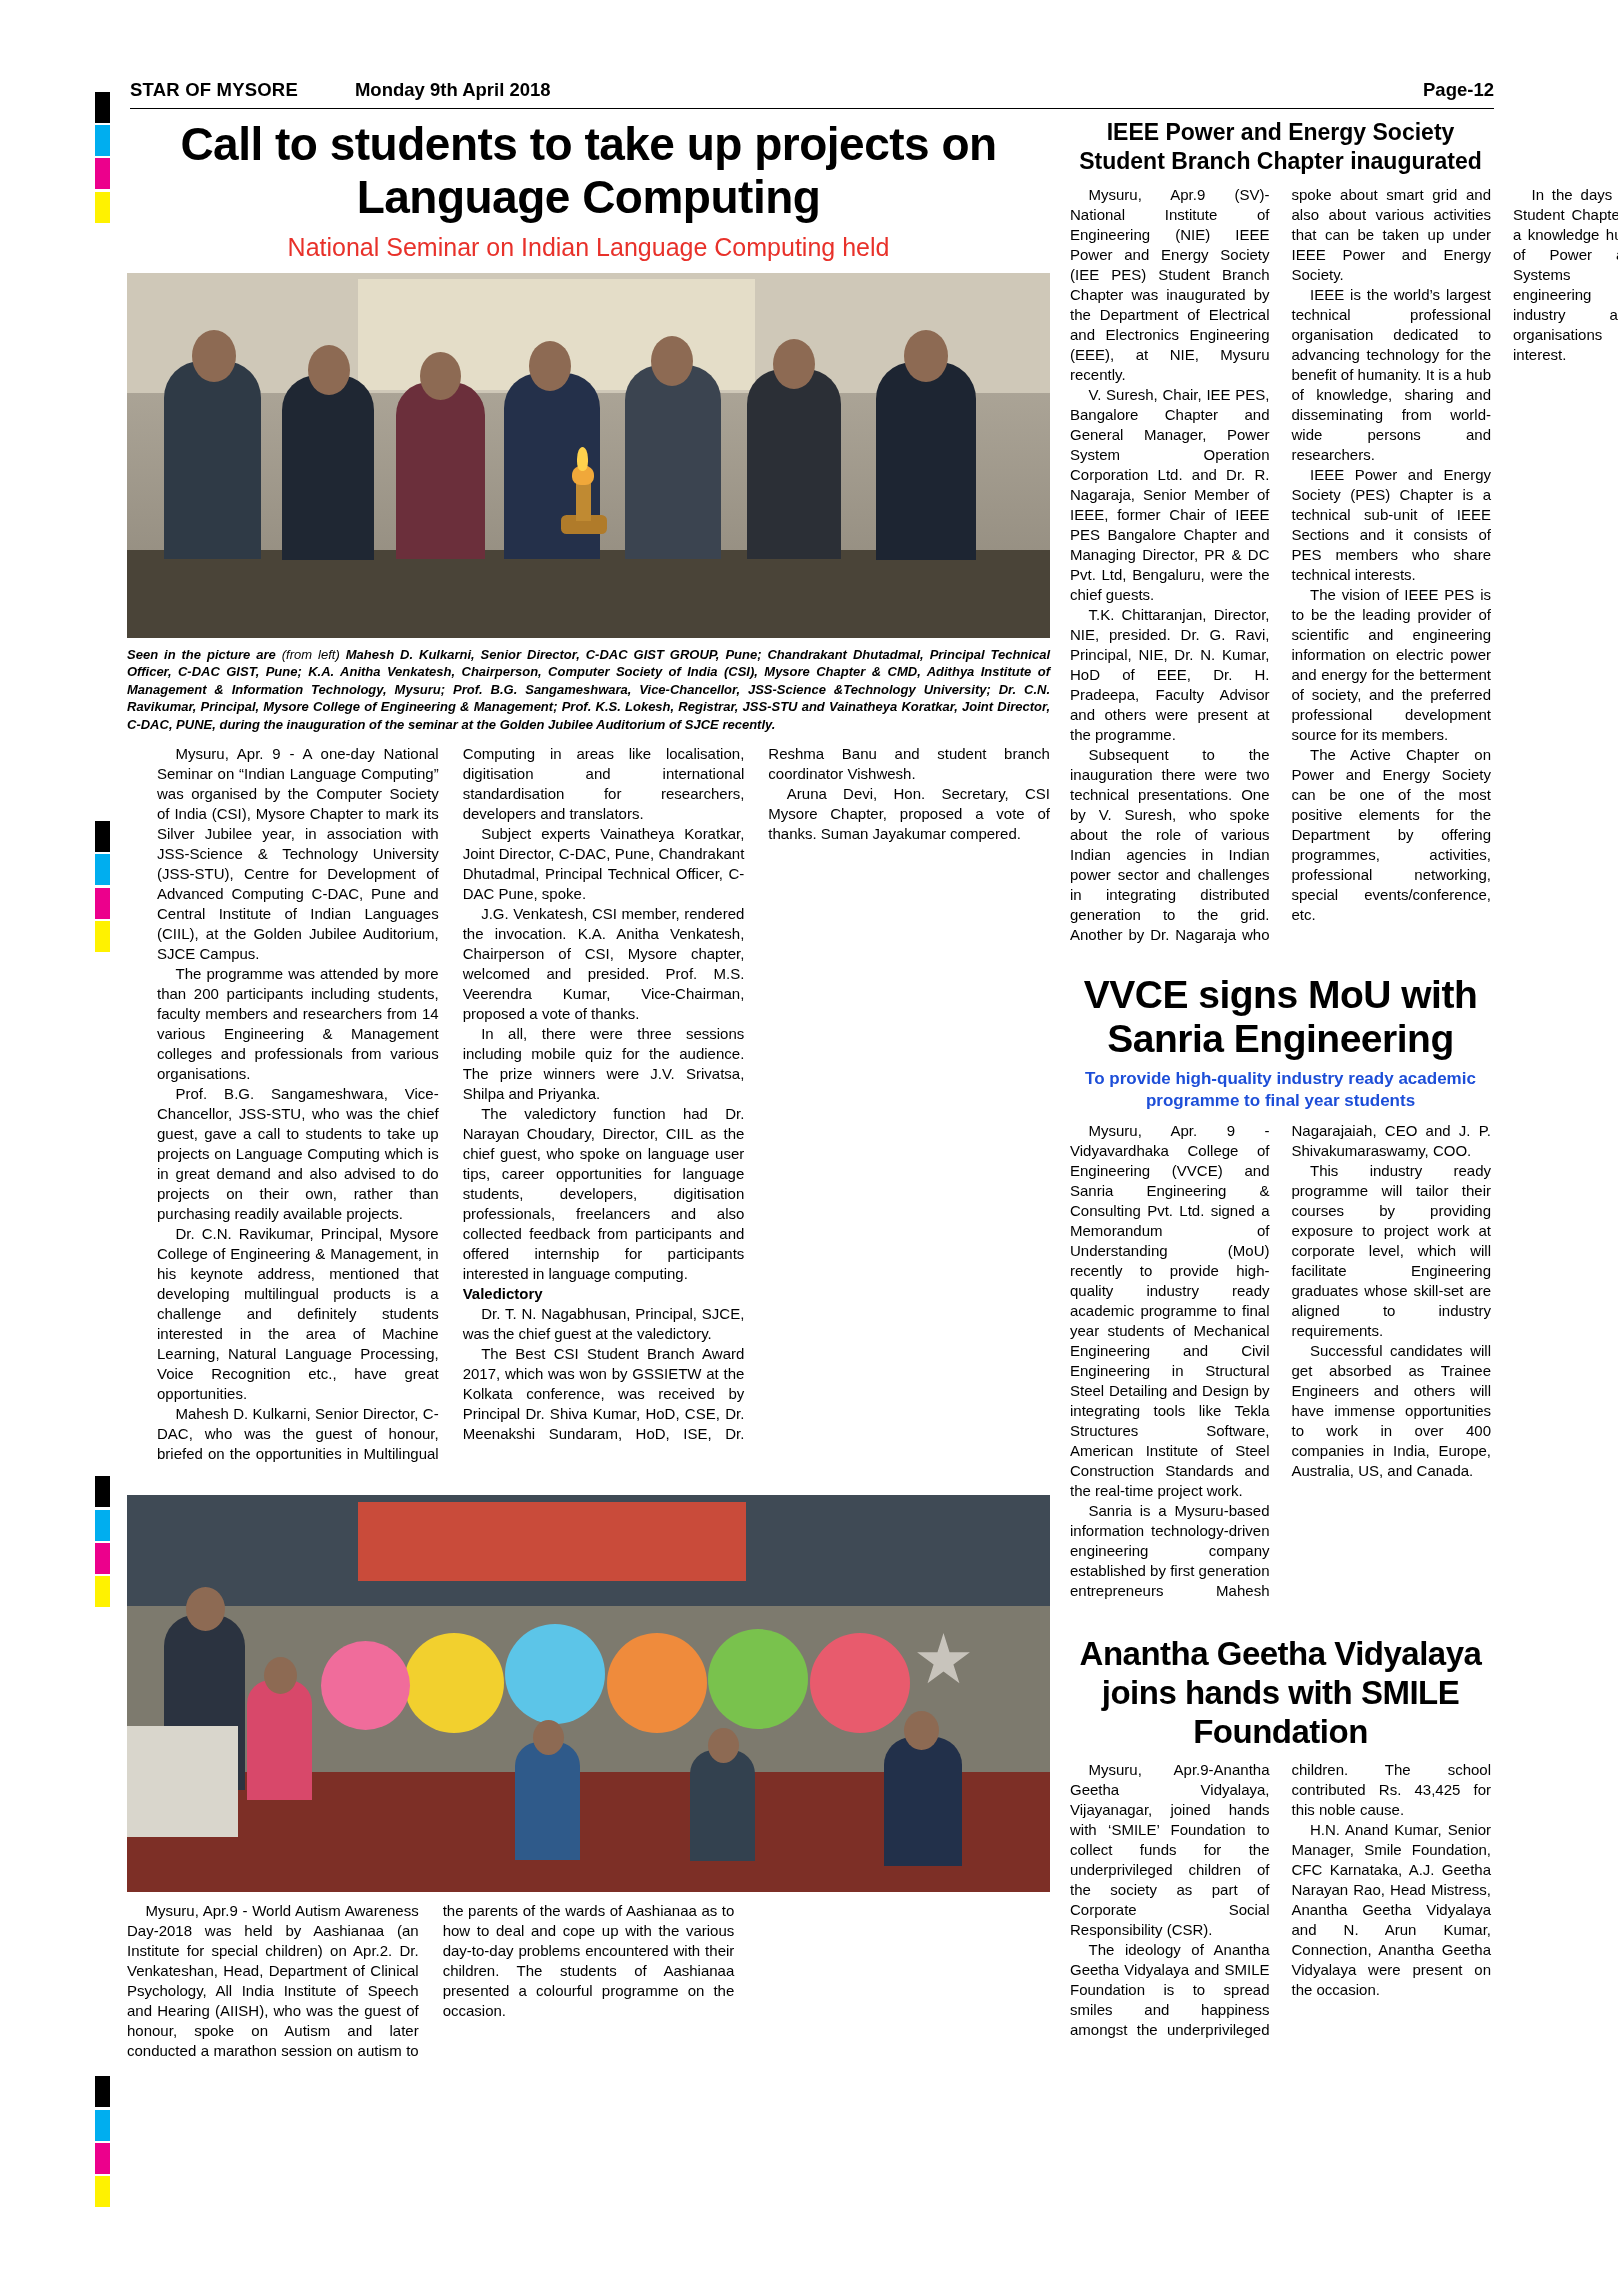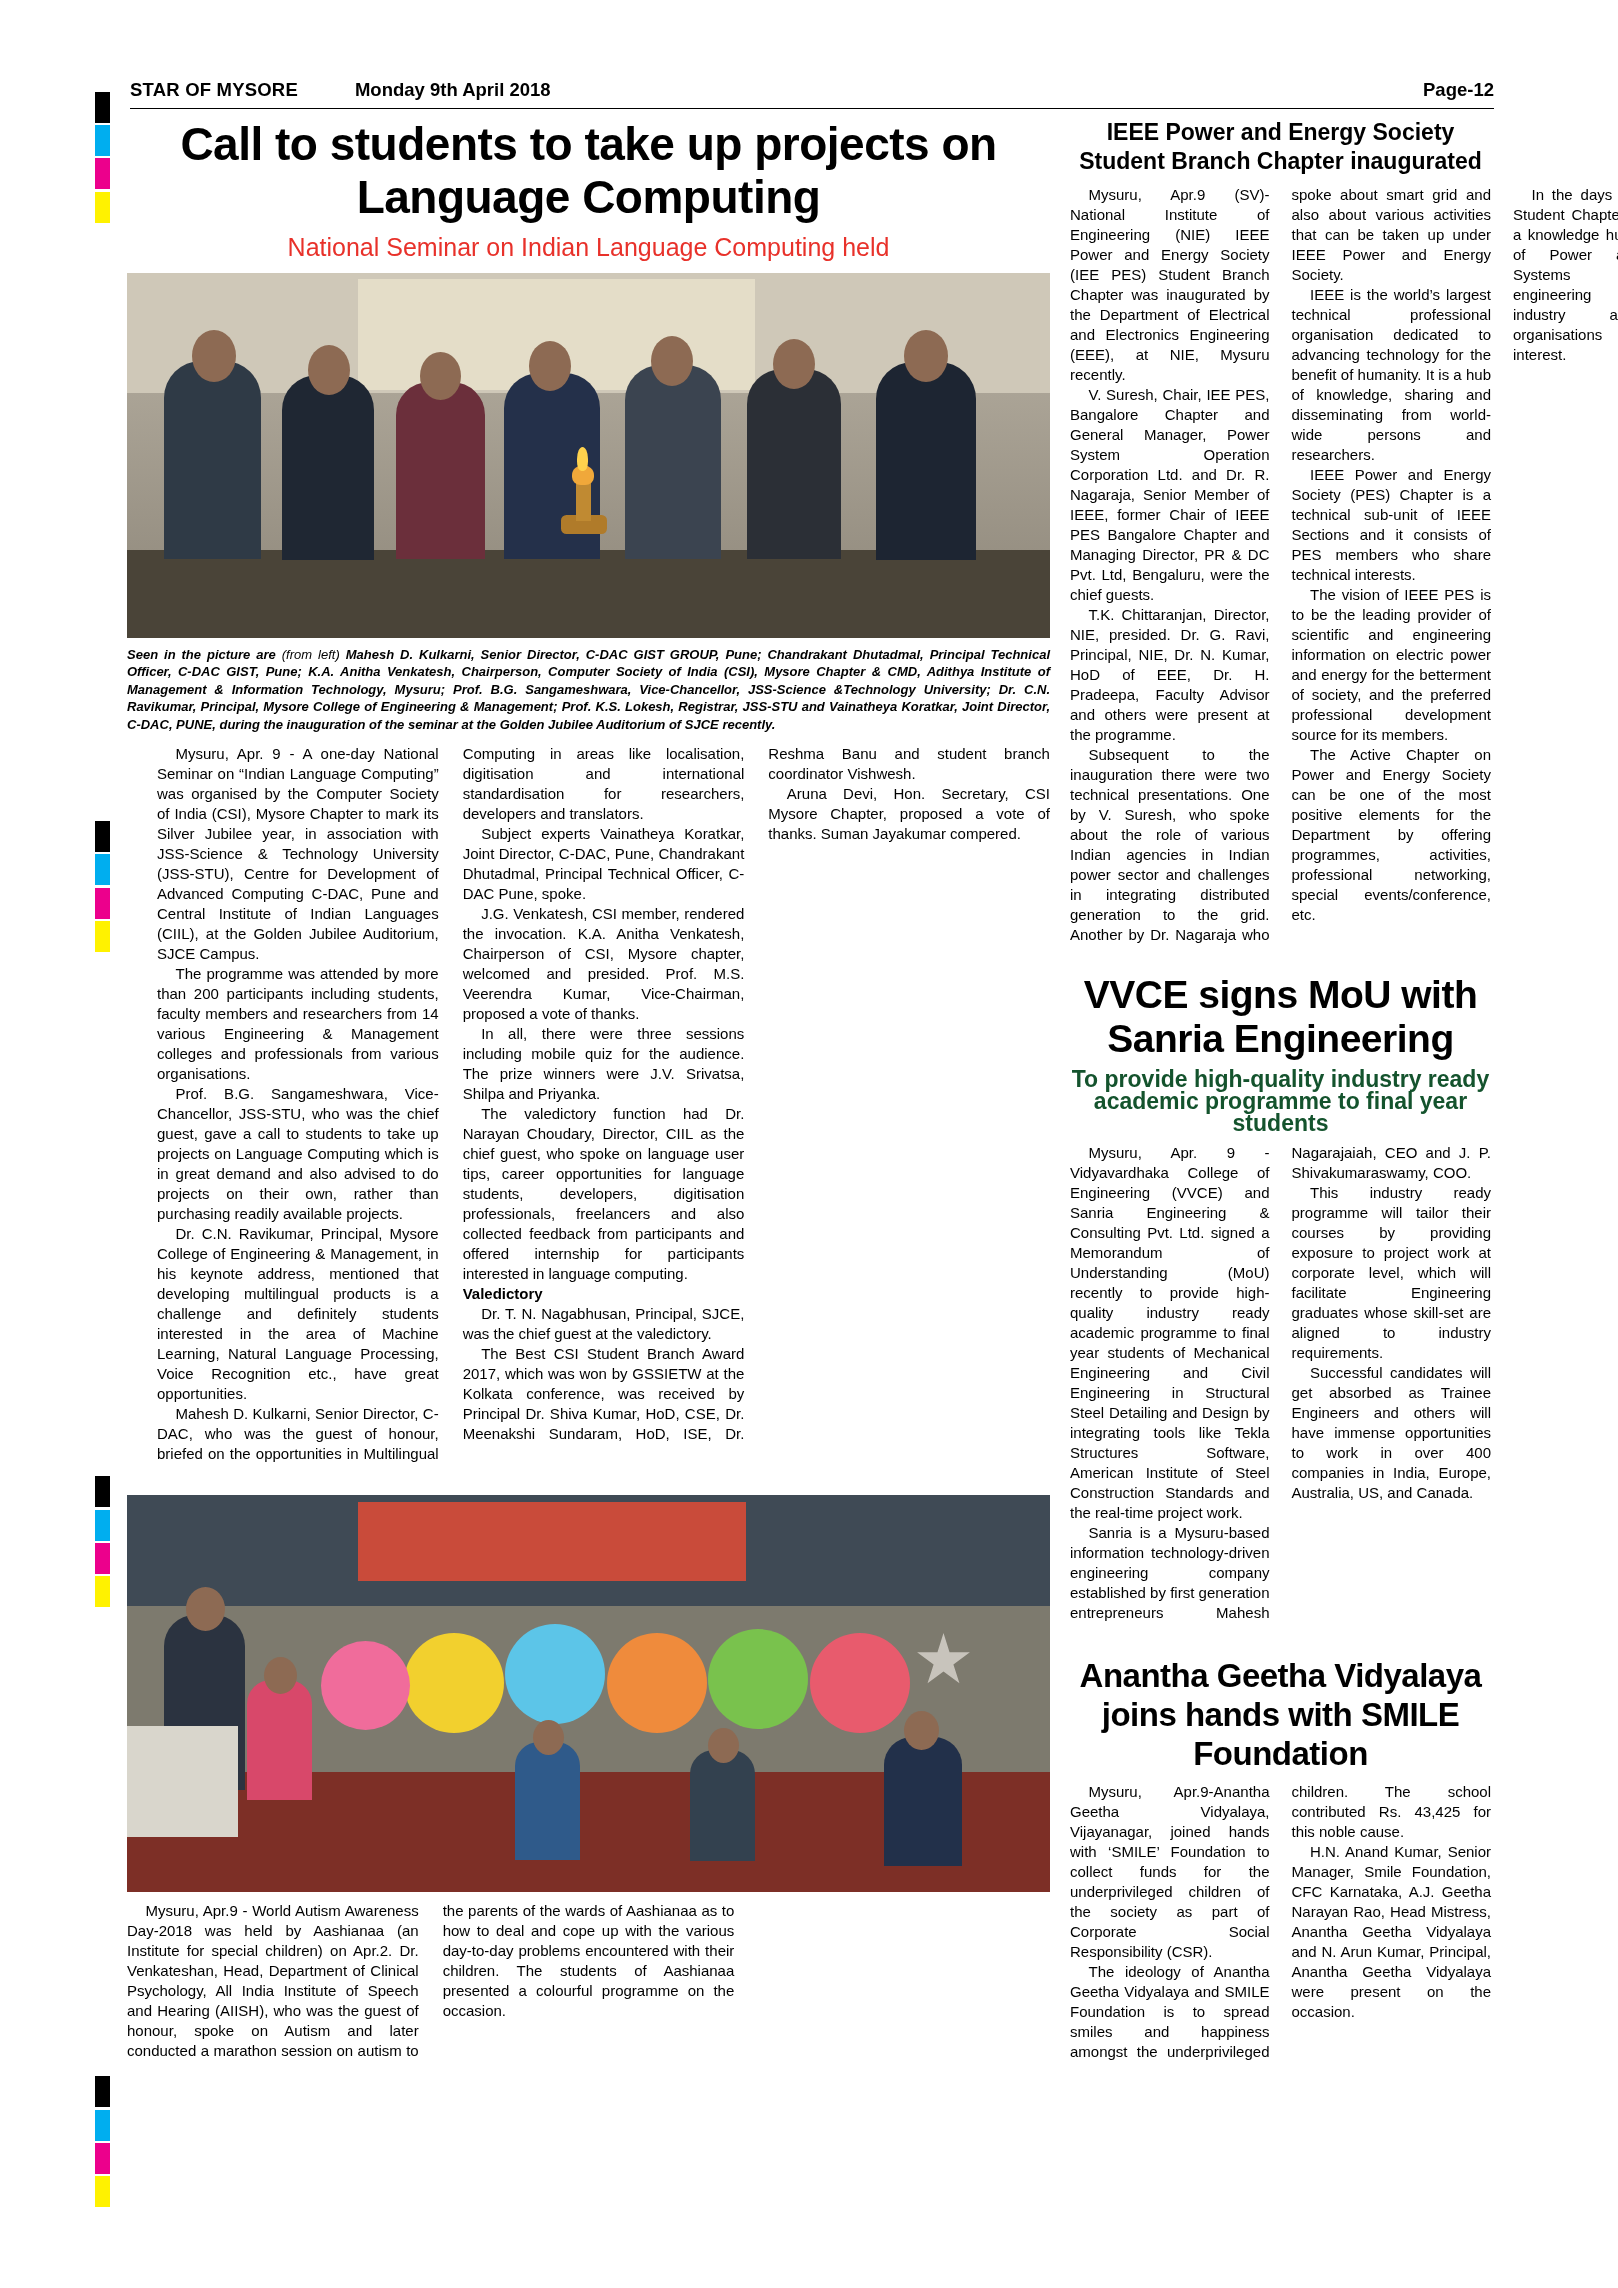--- a/index.html
+++ b/index.html
@@ -170,24 +170,24 @@
   }
   .rhead-big {
     font-size: 39px;
     font-weight: bold;
     text-align: center;
     line-height: 44px;
     margin: 0;
     letter-spacing: -0.5px;
   }
   .rsub-red {
-    color: #14532d;
-    font-weight: bold;
-    text-align: center;
-    font-size: 23px;
+    color: #1d4ed8;
+    font-weight: bold;
+    text-align: center;
+    font-size: 17px;
     line-height: 22px;
     margin: 7.4px 0 9.2px 0;
   }
   .twocols {
     column-count: 2;
     column-gap: 22px;
     column-fill: auto;
   }
   .twocols p {
     margin: 0;
@@ -349,20 +349,20 @@
           <p>This industry ready programme will tailor their courses by providing exposure to project work at corporate level, which will facilitate Engineering graduates whose skill-set are aligned to industry requirements.</p>
           <p>Successful candidates will get absorbed as Trainee Engineers and others will have immense opportunities to work in over 400 companies in India, Europe, Australia, US, and Canada.</p>
         </div>
       </div>
 
       <div style="margin-top:14.8px;">
         <h2 class="rhead-big" style="font-size:33px;line-height:39px;">Anantha Geetha Vidyalaya joins hands with SMILE Foundation</h2>
         <div class="twocols" style="height:286px;margin-top:9.2px;">
           <p>Mysuru, Apr.9-Anantha Geetha Vidyalaya, Vijayanagar, joined hands with ‘SMILE’ Foundation to collect funds for the underprivileged children of the society as part of Corporate Social Responsibility (CSR).</p>
           <p>The ideology of Anantha Geetha Vidyalaya and SMILE Foundation is to spread smiles and happiness amongst the underprivileged children. The school contributed Rs. 43,425 for this noble cause.</p>
-          <p>H.N. Anand Kumar, Senior Manager, Smile Foundation, CFC Karnataka, A.J. Geetha Narayan Rao, Head Mistress, Anantha Geetha Vidyalaya and N. Arun Kumar, Principal, Anantha Geetha Vidyalaya were present on the occasion.</p>
+          <p>H.N. Anand Kumar, Senior Manager, Smile Foundation, CFC Karnataka, A.J. Geetha Narayan Rao, Head Mistress, Anantha Geetha Vidyalaya and N. Arun Kumar, Connection, Anantha Geetha Vidyalaya were present on the occasion.</p>
         </div>
       </div>
 
     </div>
   </div>
 </div>
 
 
 </body></html>

